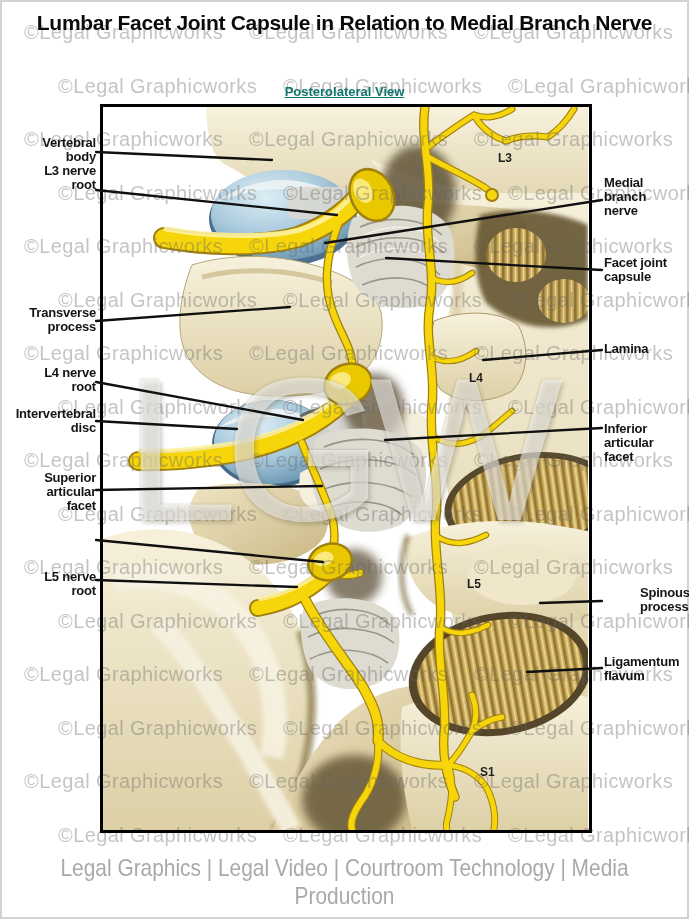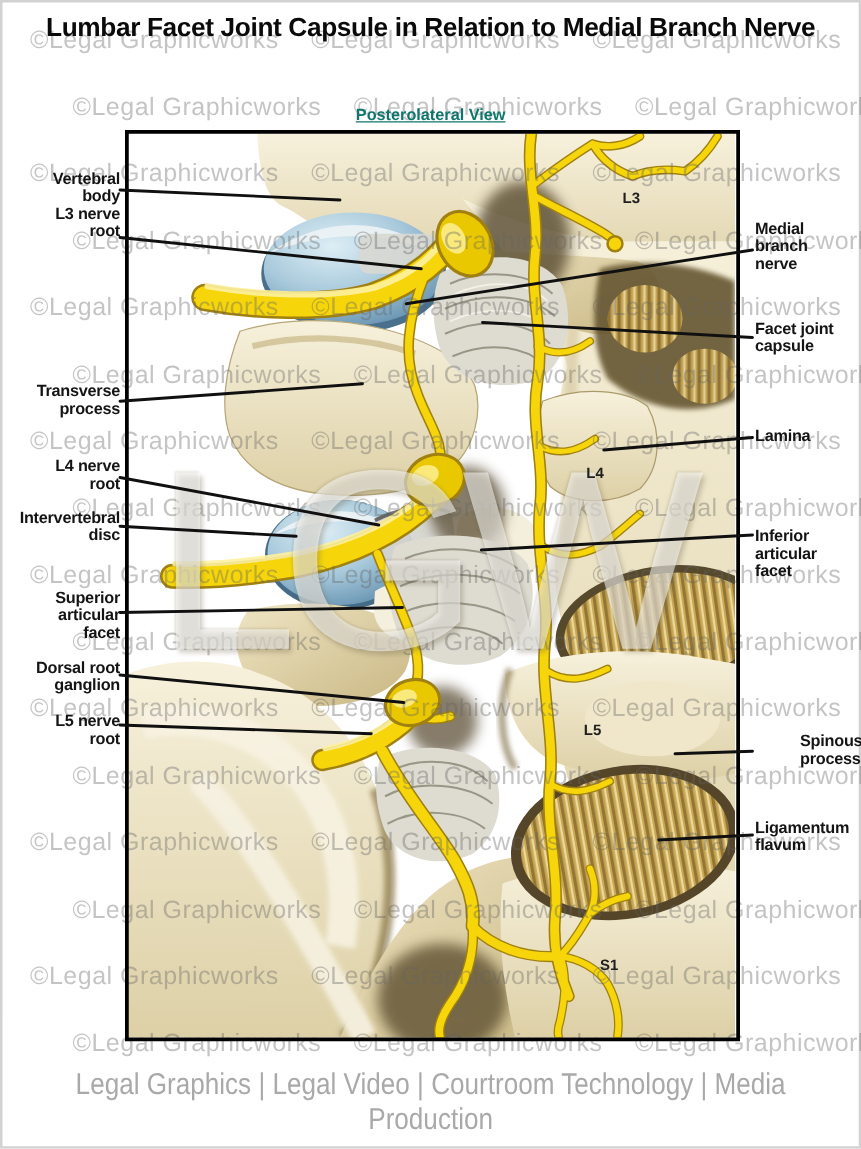--- a/index.html
+++ b/index.html
@@ -299,22 +299,20 @@
 root</div>
       <div class="anat-label left" style="top: 306px;">Transverse
 process</div>
       <div class="anat-label left" style="top: 366px;">L4 nerve
 root</div>
       <div class="anat-label left" style="top: 407px;">Intervertebral
 disc</div>
       <div class="anat-label left" style="top: 471px;">Superior
 articular
 facet</div>
-      <div class="anat-label left" style="top: 527px;">Dorsal root
-ganglion</div>
       <div class="anat-label left" style="top: 570px;">L5 nerve
 root</div>
       <div class="anat-label right" style="top: 176px;">Medial
 branch
 nerve</div>
       <div class="anat-label right" style="top: 256px;">Facet joint
 capsule</div>
       <div class="anat-label right" style="top: 342px;">Lamina</div>
       <div class="anat-label right" style="top: 406px; margin-top: 16px;">Inferior
 articular

